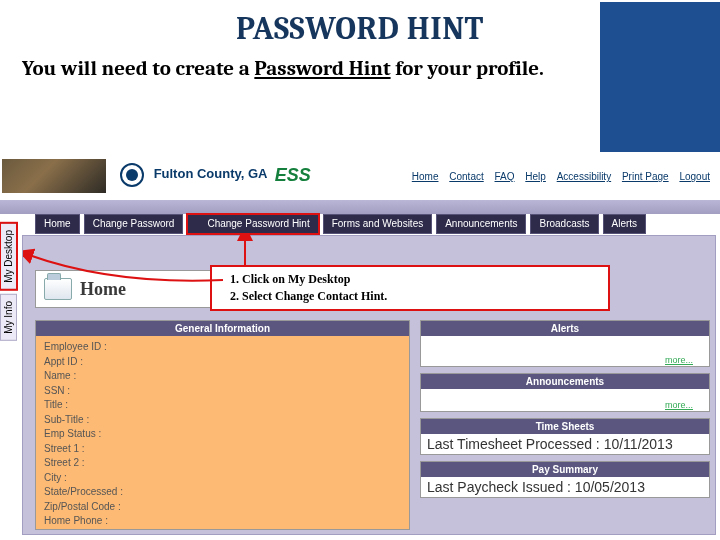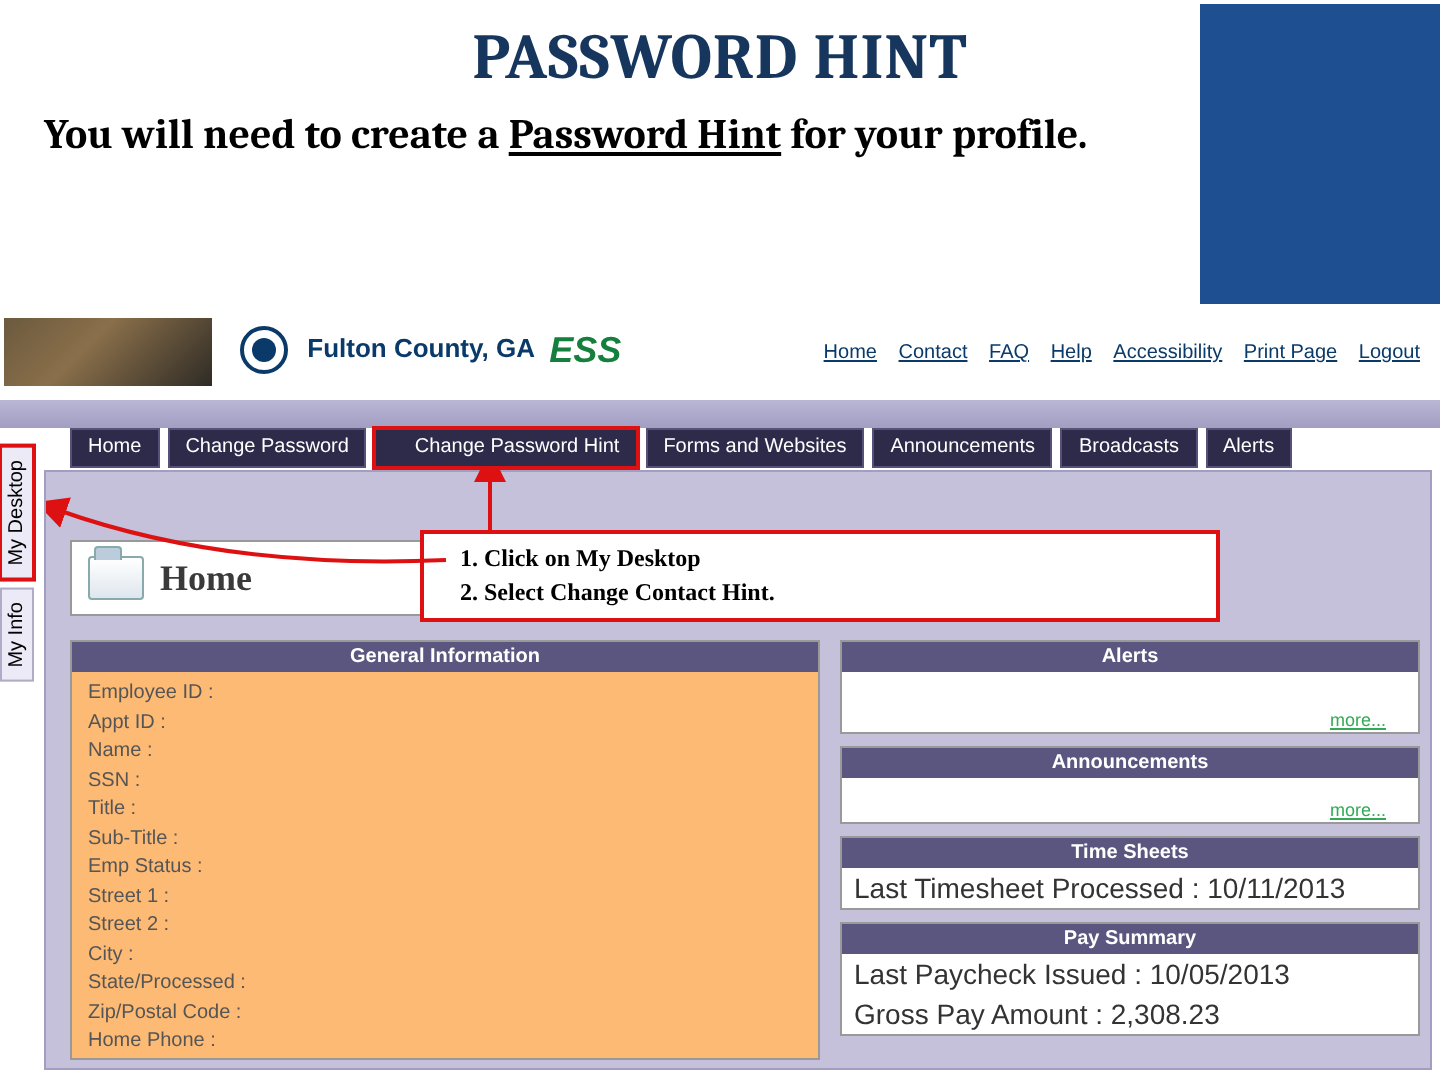--- a/index.html
+++ b/index.html
@@ -150,18 +150,17 @@
         <div style="height:10px"></div>
         <div class="more">more...</div>
       </div>
       <div class="sm-panel">
         <div class="panel-hdr">Time Sheets</div>
         <div class="row">Last Timesheet Processed : 10/11/2013</div>
       </div>
       <div class="sm-panel">
         <div class="panel-hdr">Pay Summary</div>
         <div class="row">Last Paycheck Issued : 10/05/2013</div>
-        <div class="row">Gross Pay Amount : 2,308.23</div>
       </div>
     </div>
 
   </div>
 </div>
 
 </body></html>

